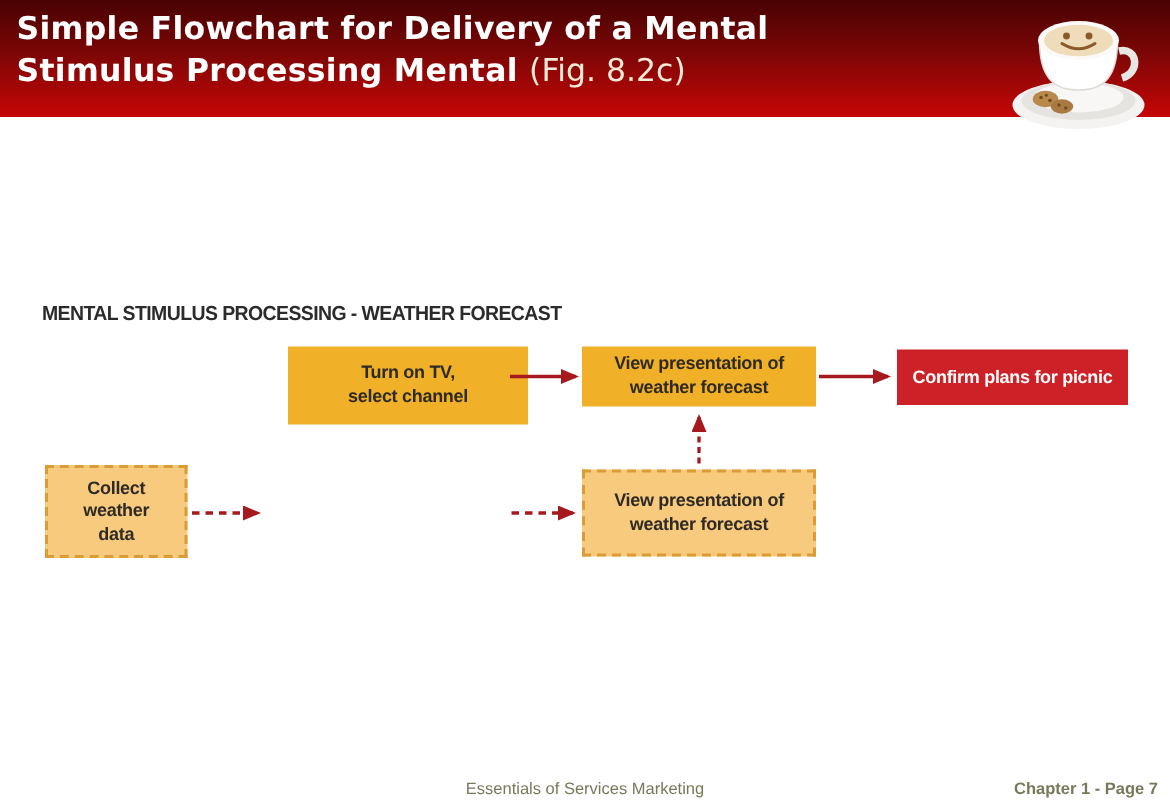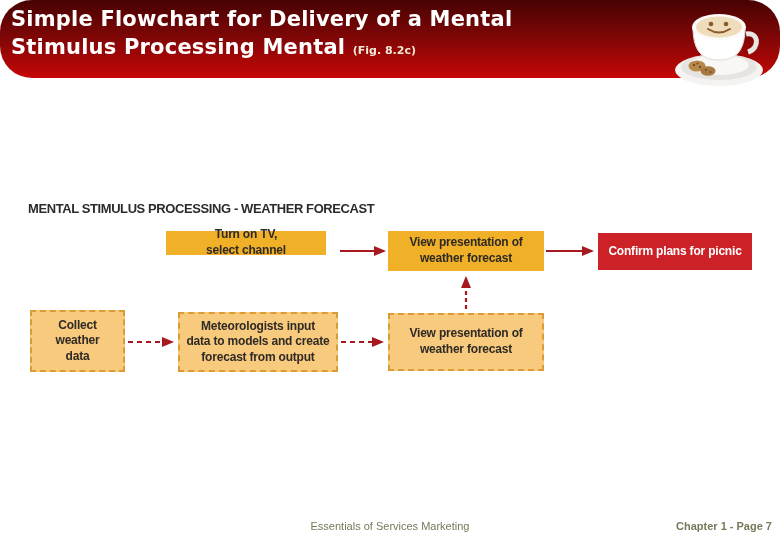--- a/index.html
+++ b/index.html
@@ -4,30 +4,29 @@
 <style>
   html,body{margin:0;padding:0;background:#888;}
   .stage{
     position:relative;width:780px;height:540px;background:#ffffff;
     overflow:hidden;font-family:"Liberation Sans",sans-serif;
   }
   
   .header{
     position:absolute;left:0;top:0;width:780px;height:78px;
     background:linear-gradient(180deg,#480202 0%,#7c0606 45%,#c60606 100%);
-    border-radius:32px;
   }
   .header-title{
     position:absolute;left:11px;top:5px;
     font-family:"DejaVu Sans",sans-serif;
     font-weight:bold;font-size:21px;line-height:28px;color:#ffffff;
     letter-spacing:0.2px;
   }
   .fig-ref{
-    font-weight:bold;font-size:11px;color:#f2ead6;letter-spacing:0;
+    font-weight:normal;font-size:21px;color:#f2ead6;letter-spacing:0;
   }
   .cup-img{position:absolute;right:6px;top:0;width:112px;height:90px;}
   
   .chart-title{
     position:absolute;left:28px;top:201px;
     font-weight:bold;font-size:13.5px;color:#2b2b2b;
     letter-spacing:-0.4px;transform:scaleX(0.96);transform-origin:left center;
     white-space:nowrap;
   }
   .box{
@@ -85,32 +84,29 @@
       <g>
         <circle cx="49" cy="24" r="2.3" fill="#8a5a2a"></circle>
         <circle cx="64" cy="24" r="2.3" fill="#8a5a2a"></circle>
         <path d="M46,29 Q57,36 68,29" fill="none" stroke="#8a5a2a" stroke-width="2" stroke-linecap="round"></path>
       </g>
     </svg>
   </div>
 
   <div class="chart-title">MENTAL STIMULUS PROCESSING - WEATHER FORECAST</div>
 
-  <div class="box box-gold" style="left:166px;top:231px;width:160px;height:24px;">Turn on TV,
+  <div class="box box-gold" style="left:192px;top:231px;width:160px;height:52px;">Turn on TV,
 select channel</div>
   <div class="box box-gold" style="left:388px;top:231px;width:156px;height:40px;">View presentation of
 weather forecast</div>
   <div class="box box-tan" style="left:30px;top:310px;width:95px;height:62px;">Collect
 weather
 data</div>
 
   <div class="box box-red" style="left:598px;top:233px;width:154px;height:37px;">Confirm plans for picnic</div>
-  <div class="box box-tan" style="left:178px;top:312px;width:160px;height:60px;">Meteorologists input
-data to models and create
-forecast from output</div>
   <div class="box box-tan" style="left:388px;top:313px;width:156px;height:58px;">View presentation of
 weather forecast</div>
 
   <svg class="arrows" viewBox="0 0 780 540">
     <defs>
       <marker id="ah" markerUnits="userSpaceOnUse" markerWidth="12" markerHeight="10" refX="10" refY="5" orient="auto">
         <path d="M0,0 L12,5 L0,10 Z" fill="#A6191F"></path>
       </marker>
     </defs>
 

